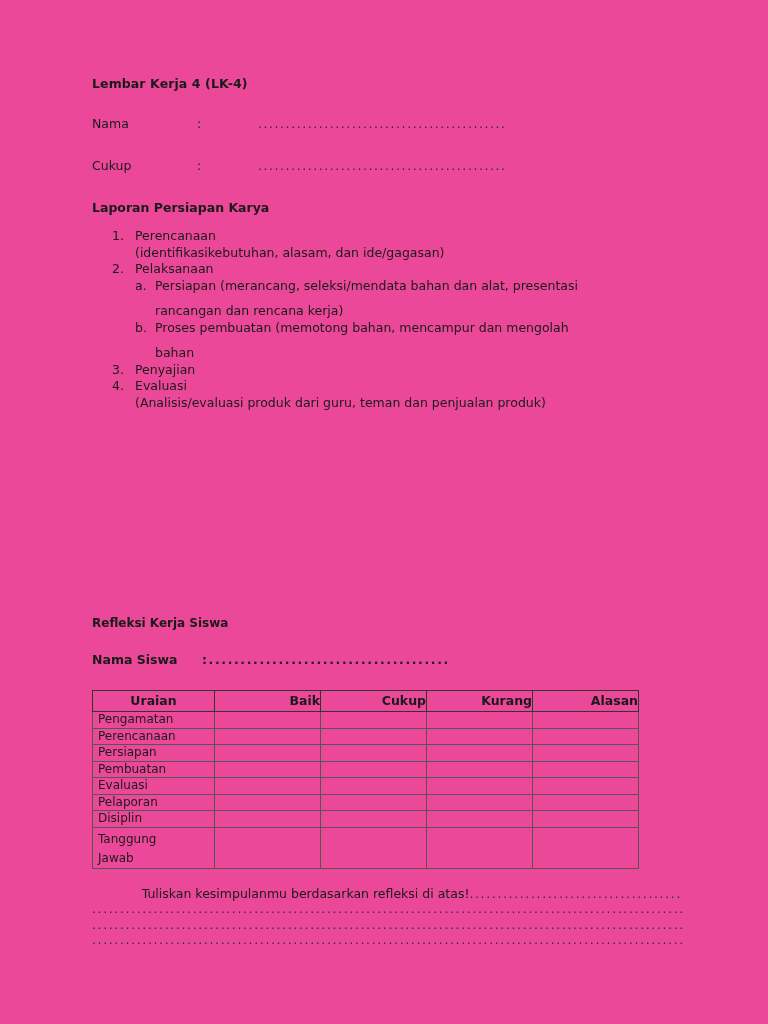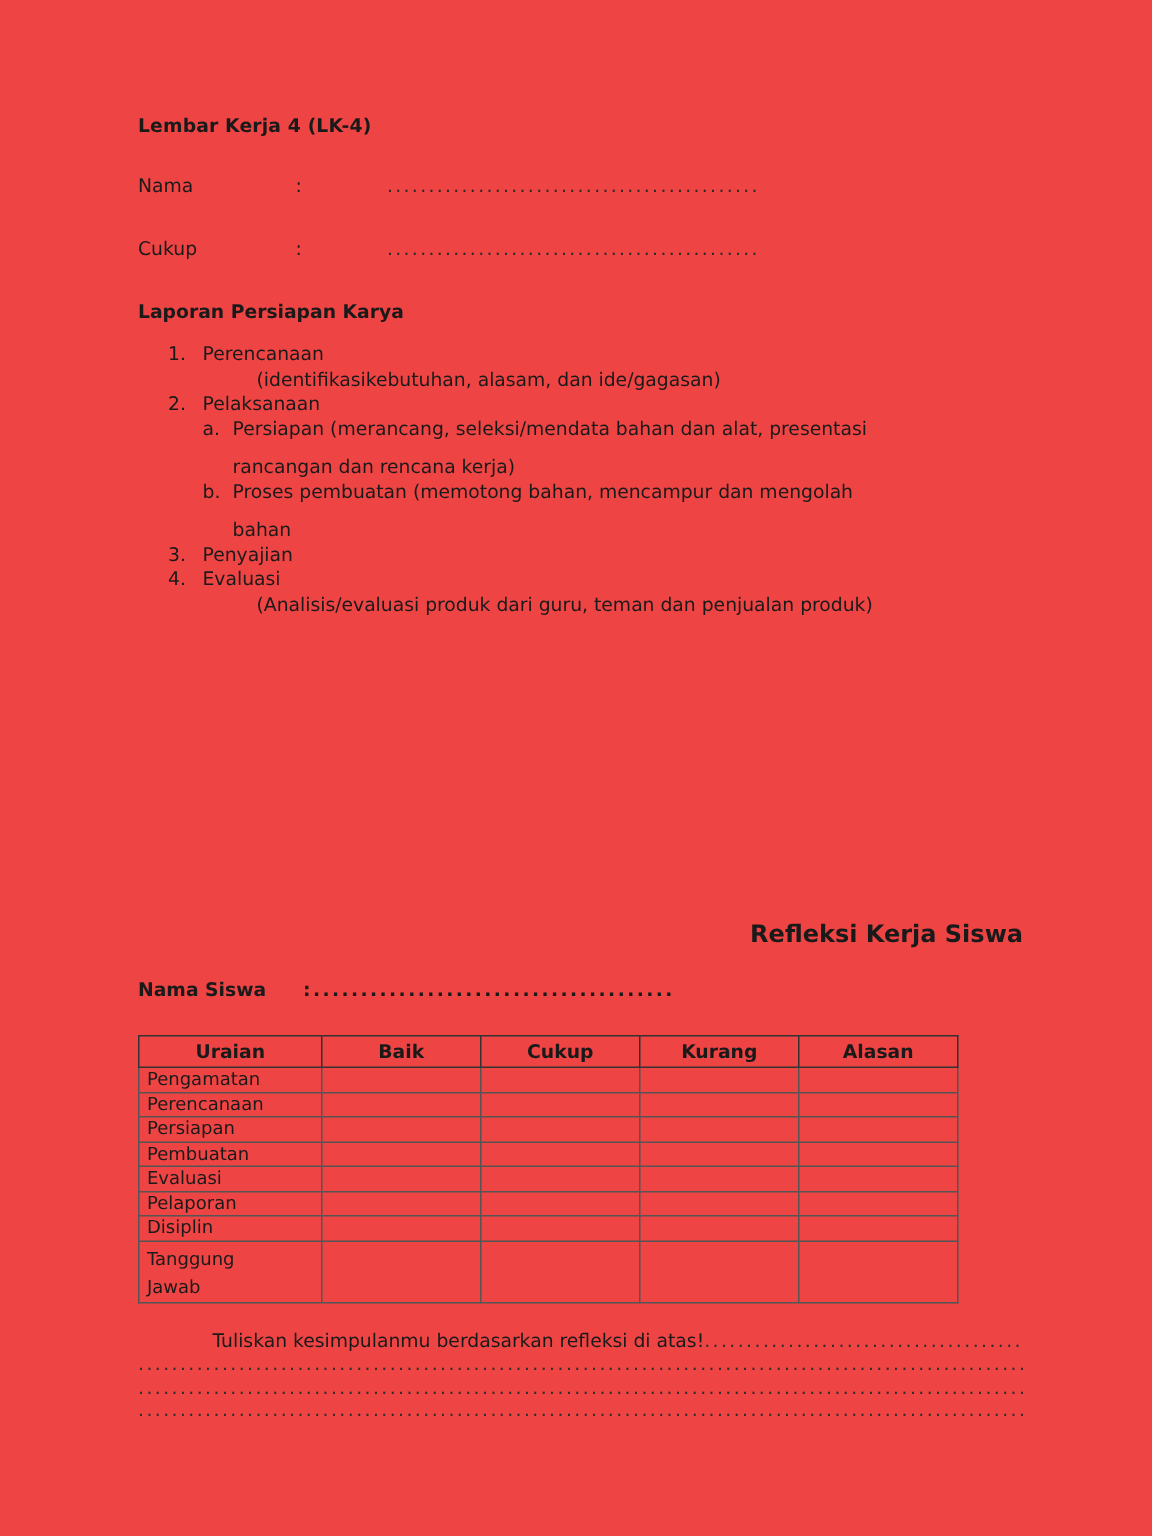--- a/index.html
+++ b/index.html
@@ -13,21 +13,21 @@
     position: relative;
     font-family: "DejaVu Sans", sans-serif;
     color: #1a1a1a;
     overflow: hidden;
   }
   .page {
     position: absolute;
     left: 0; top: 0;
     width: 768px;
     height: 1024px;
-    background: #ef4444;
+    background: #ec4899;
   }
   .content {
     position: absolute;
     left: 92px;
     top: 76px;
     width: 590px;
   }
 
   .hdr-title {
     font-size: 12.5px;
@@ -85,21 +85,20 @@
   .onum {
     position: absolute;
     left: 20px;
     top: 0;
     width: 20px;
     text-align: left;
   }
   .osub {
     font-size: 12.5px;
     line-height: 16.5px;
-    margin-left: 36px;
   }
 
   .sublist {
     margin: 0;
     padding: 0;
     list-style: none;
   }
   .subitem {
     position: relative;
     padding-left: 20px;
@@ -120,25 +119,24 @@
     display: block;
     margin-top: 9px;
     text-align: left;
   }
 
   .gap-block {
     height: 204px;
   }
 
   .refl-title {
-    font-size: 16px;
+    font-size: 12px;
     font-weight: bold;
     line-height: 16px;
     margin: 0 0 21px 0;
-    text-align: right;
   }
   .namasiswa-row {
     font-size: 12.5px;
     font-weight: bold;
     line-height: 16px;
     margin: 0 0 22px 0;
     white-space: nowrap;
   }
   .namasiswa-label {
     display: inline-block;
@@ -176,21 +174,21 @@
     border: 1.6px solid #333;
     padding: 0;
   }
   table.refl td.col-uraian {
     width: 122px;
   }
   table.refl td.col-cell {
     width: 106px;
   }
   table.refl th.col-uraian { width: 122px; }
-  table.refl th.col-cell { width: 106px; }
+  table.refl th.col-cell { width: 106px; text-align: right; }
   table.refl tr.tall td {
     height: 38px;
     vertical-align: top;
     padding-top: 2px;
   }
   table.refl tr.tall td.col-uraian {
     line-height: 19px;
   }
   .tall-line2 { display: block; }
 

